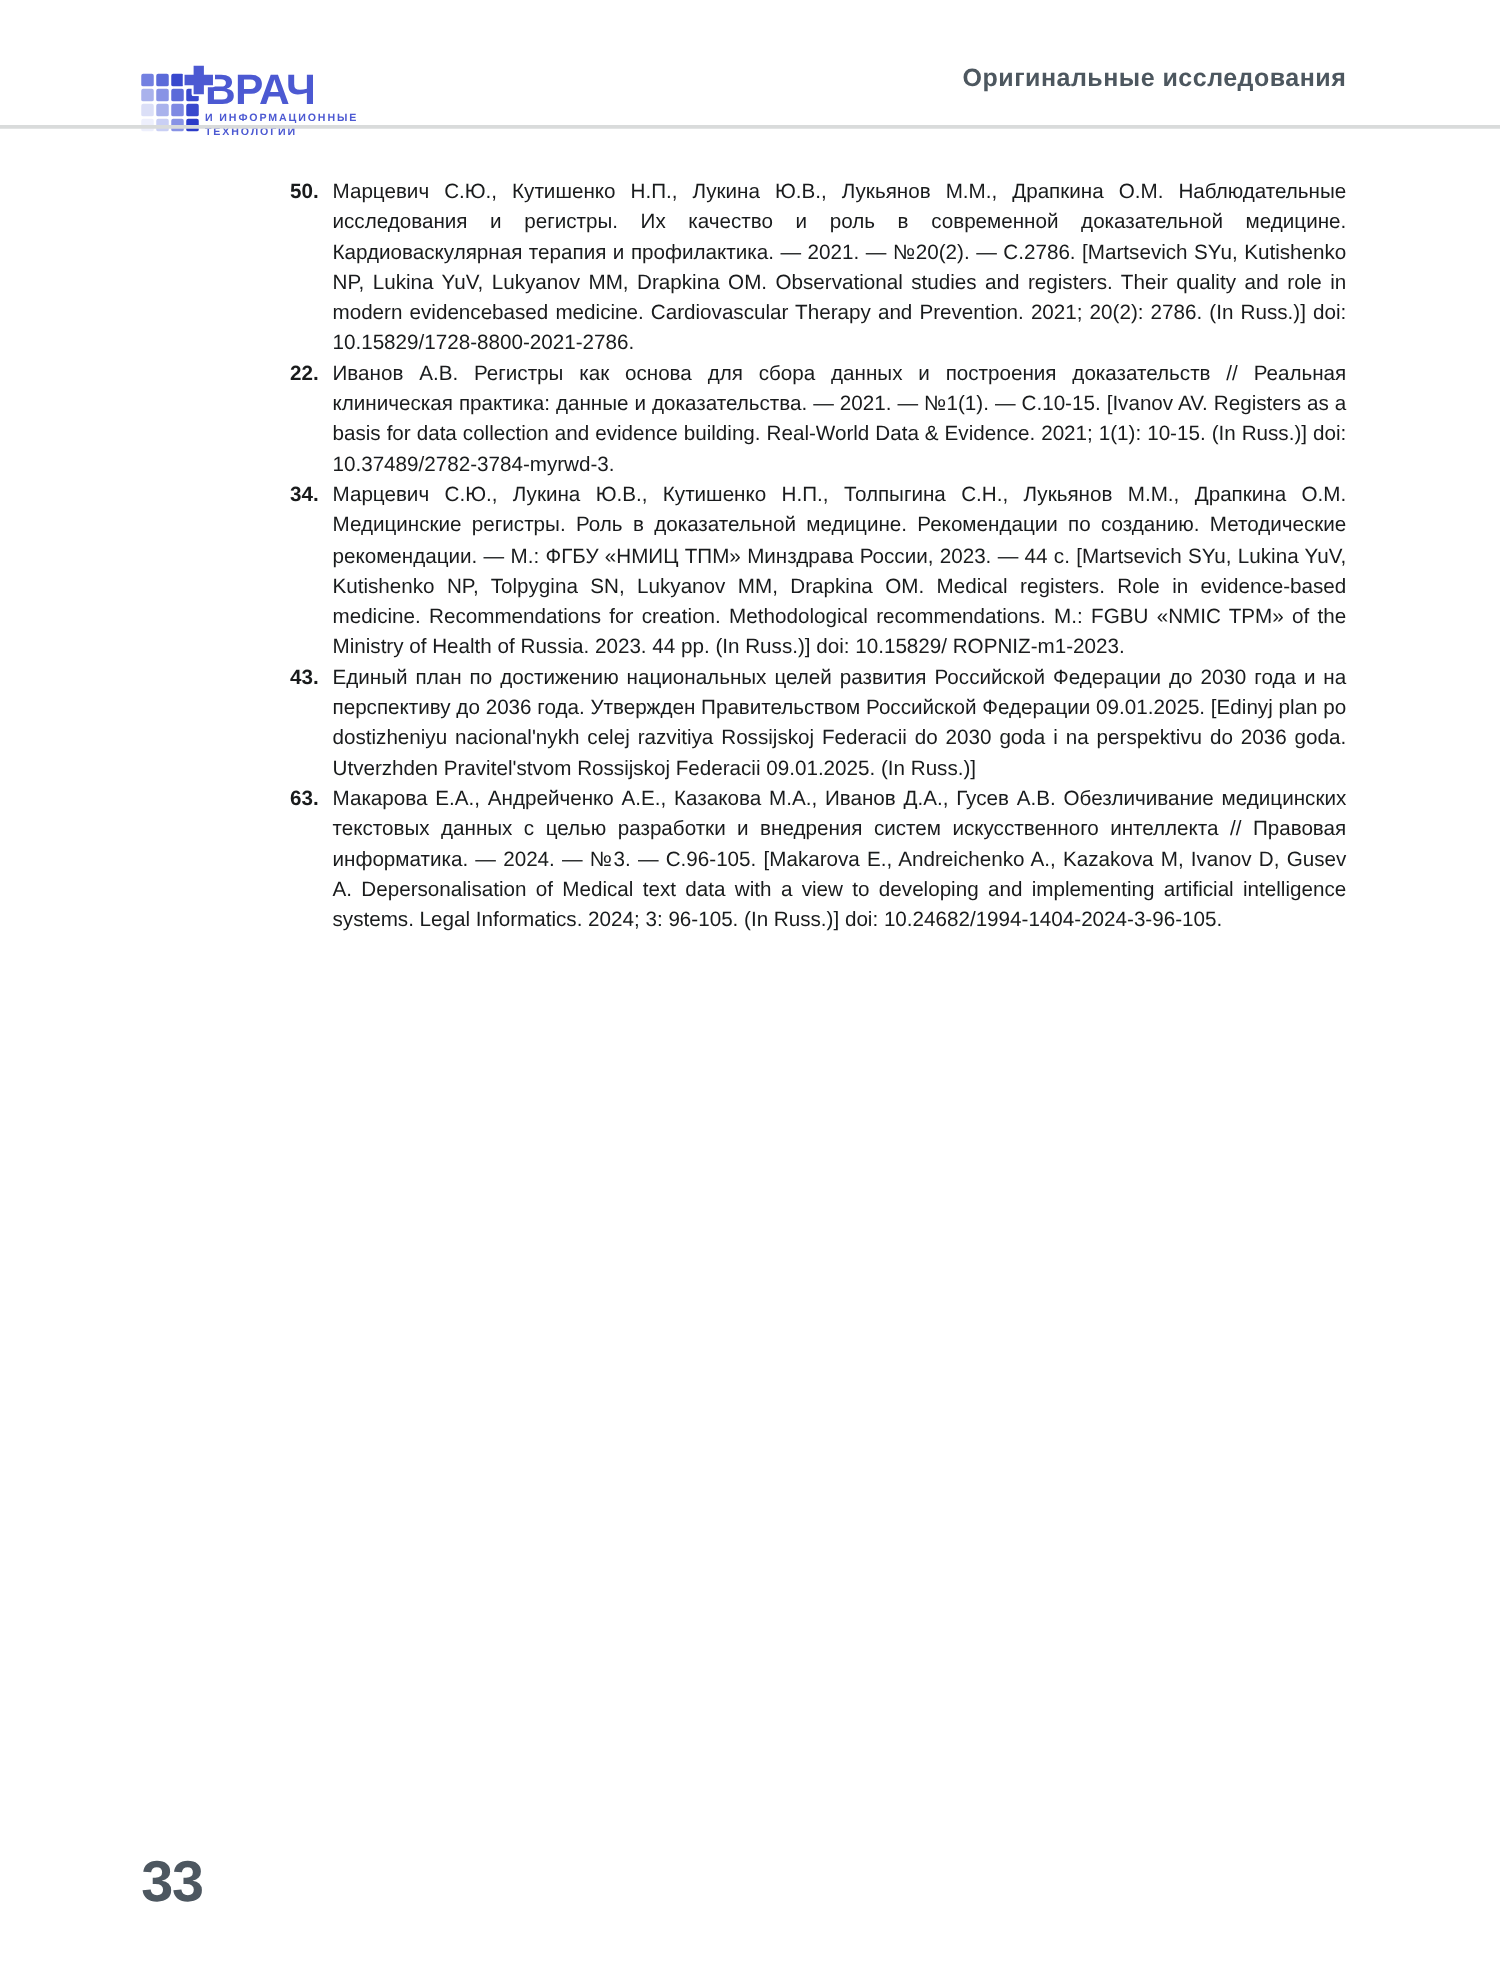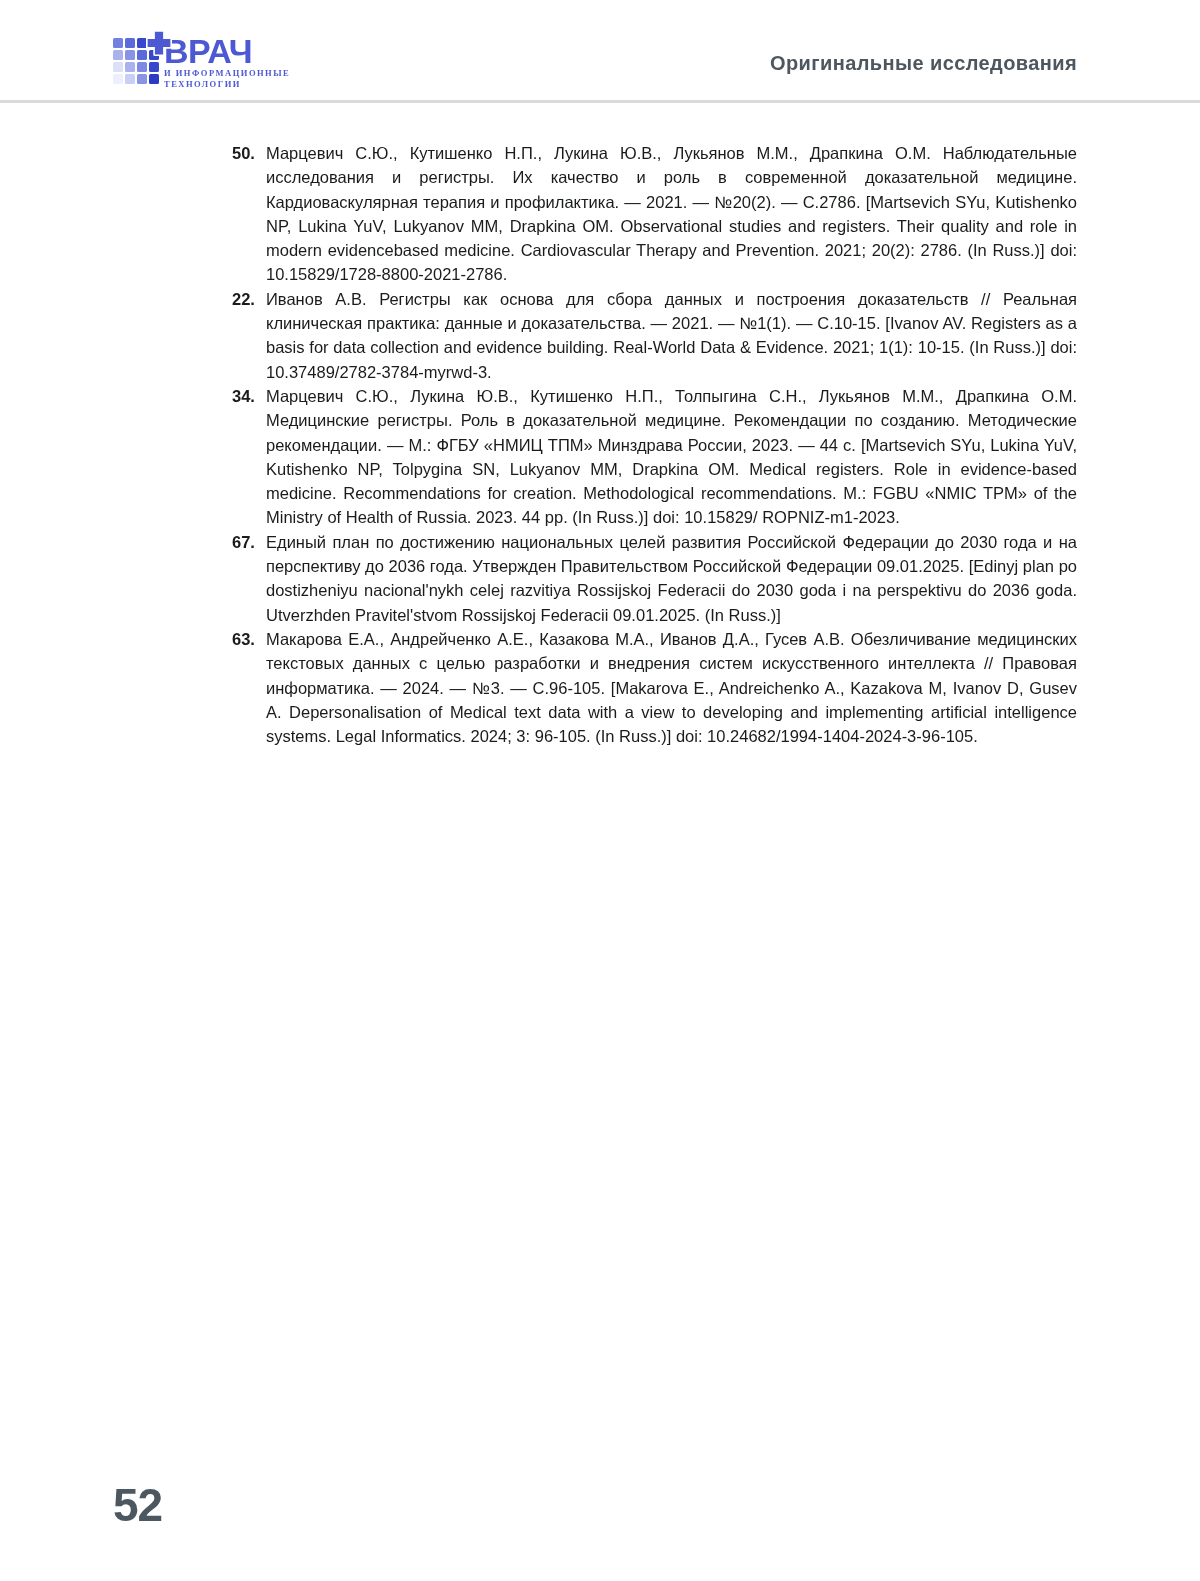--- a/index.html
+++ b/index.html
@@ -6,21 +6,21 @@
   .page {
     position: relative;
     width: 1200px;
     height: 1581px;
     background: #ffffff;
     overflow: hidden;
     font-family: "Liberation Sans", "DejaVu Sans", sans-serif;
   }
 
   
-  .logo { position: absolute; left: 113px; top: 36px; display: flex; }
+  .logo { position: absolute; left: 113px; top: 57px; display: flex; }
   .logo-grid {
     position: relative;
     display: grid;
     grid-template-columns: repeat(4, 10px);
     grid-template-rows: repeat(4, 10px);
     gap: 2px;
     width: 46px; height: 46px;
     margin-top: 2px;
   }
   .logo-grid i { display: block; width: 10px; height: 10px; border-radius: 1.5px; }
@@ -41,21 +41,21 @@
   .logo-grid i:nth-child(15) { background: #8893e5; }
   .logo-grid i:nth-child(16) { background: #2b3bc8; }
   .logo-cross { position: absolute; left: 33px; top: -8px; width: 26px; height: 26px; }
   .logo-text { margin-left: 5px; }
   .logo-title {
     font-size: 34px; font-weight: 800; line-height: 28px;
     letter-spacing: -0.5px; color: #4c59d2; margin-top: 1px;
   }
   .logo-sub {
     margin-top: 3px; font-size: 8.5px; font-weight: 700;
-    letter-spacing: 1.5px; line-height: 1.35; color: #4c59d2; font-family: Liberation Serif, serif;
+    letter-spacing: 1.5px; line-height: 1.35; color: #4c59d2;
   }
   .section-title {
     position: absolute; right: 123px; top: 52px;
     font-size: 20px; font-weight: 700; letter-spacing: 0.4px;
     color: #4d575f;
   }
   .header-rule {
     position: absolute; left: 0; top: 100px;
     width: 1200px; height: 3px; background: #d9dbdb; border: 0;
   }
@@ -133,26 +133,26 @@
         <span class="ref-num">22.</span>
         <span>Иванов А.В. Регистры как основа для сбора данных и построения доказательств // Реальная клиническая практика: данные и доказательства. — 2021. — №1(1). — С.10-15. [Ivanov AV. Registers as a basis for data collection and evidence building. Real-World Data &amp; Evidence. 2021; 1(1): 10-15. (In Russ.)] doi: 10.37489/2782-3784-myrwd-3.</span>
       </li>
 
       <li class="ref">
         <span class="ref-num">34.</span>
         <span>Марцевич С.Ю., Лукина Ю.В., Кутишенко Н.П., Толпыгина С.Н., Лукьянов М.М., Драпкина О.М. Медицинские регистры. Роль в доказательной медицине. Рекомендации по созданию. Методические рекомендации. — М.: ФГБУ «НМИЦ ТПМ» Минздрава России, 2023. — 44 с. [Martsevich SYu, Lukina YuV, Kutishenko NP, Tolpygina SN, Lukyanov MM, Drapkina OM. Medical registers. Role in evidence-based medicine. Recommendations for creation. Methodological recommendations. M.: FGBU «NMIC TPM» of the Ministry of Health of Russia. 2023. 44 pp. (In Russ.)] doi: 10.15829/ ROPNIZ-m1-2023.</span>
       </li>
 
       <li class="ref">
-        <span class="ref-num">67.</span>
+        <span class="ref-num">43.</span>
         <span>Единый план по достижению национальных целей развития Российской Федерации до 2030 года и на перспективу до 2036 года. Утвержден Правительством Российской Федерации 09.01.2025. [Edinyj plan po dostizheniyu nacional'nykh celej razvitiya Rossijskoj Federacii do 2030 goda i na perspektivu do 2036 goda. Utverzhden Pravitel'stvom Rossijskoj Federacii 09.01.2025. (In Russ.)]</span>
       </li>
 
 
       <li class="ref">
         <span class="ref-num">63.</span>
         <span>Макарова Е.А., Андрейченко А.Е., Казакова М.А., Иванов Д.А., Гусев А.В. Обезличивание медицинских текстовых данных с целью разработки и внедрения систем искусственного интеллекта // Правовая информатика. — 2024. — №3. — С.96-105. [Makarova E., Andreichenko A., Kazakova M, Ivanov D, Gusev A. Depersonalisation of Medical text data with a view to developing and implementing artificial intelligence systems. Legal Informatics. 2024; 3: 96-105. (In Russ.)] doi: 10.24682/1994-1404-2024-3-96-105.</span>
       </li>
     </ol>
 
-  <div class="page-number">52</div>
+  <div class="page-number">33</div>
 
 </div>
 
 </body></html>

